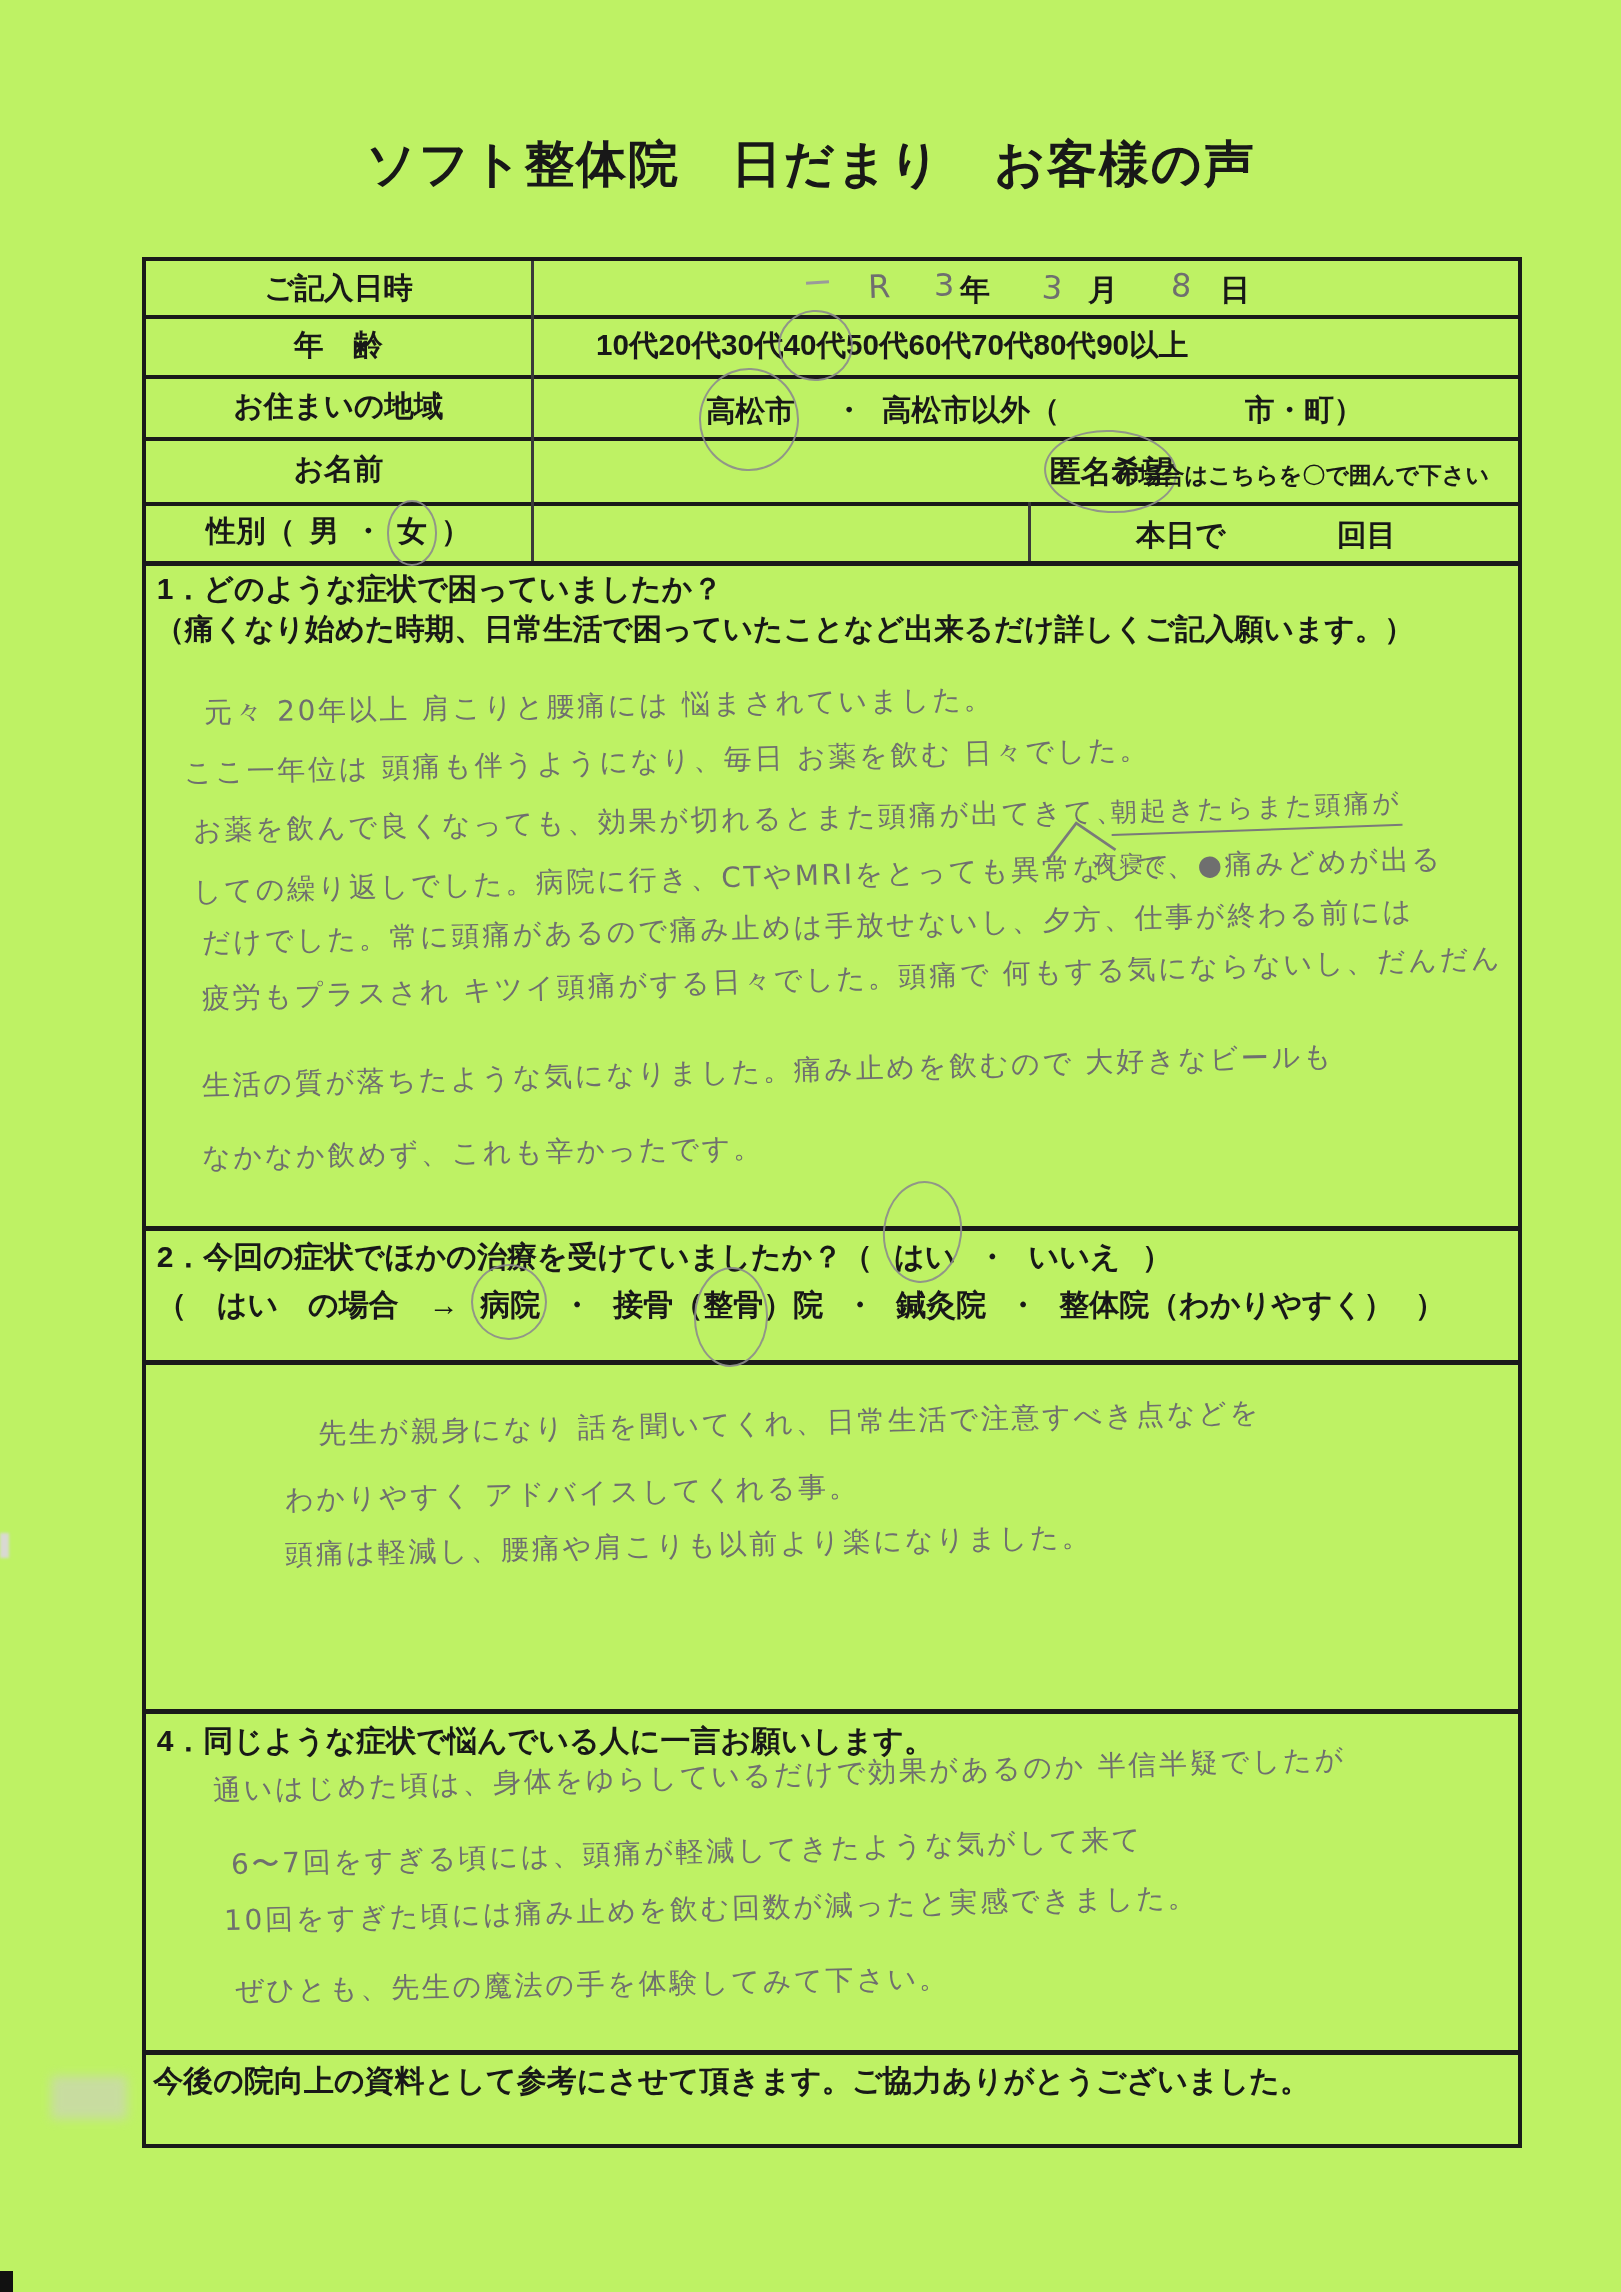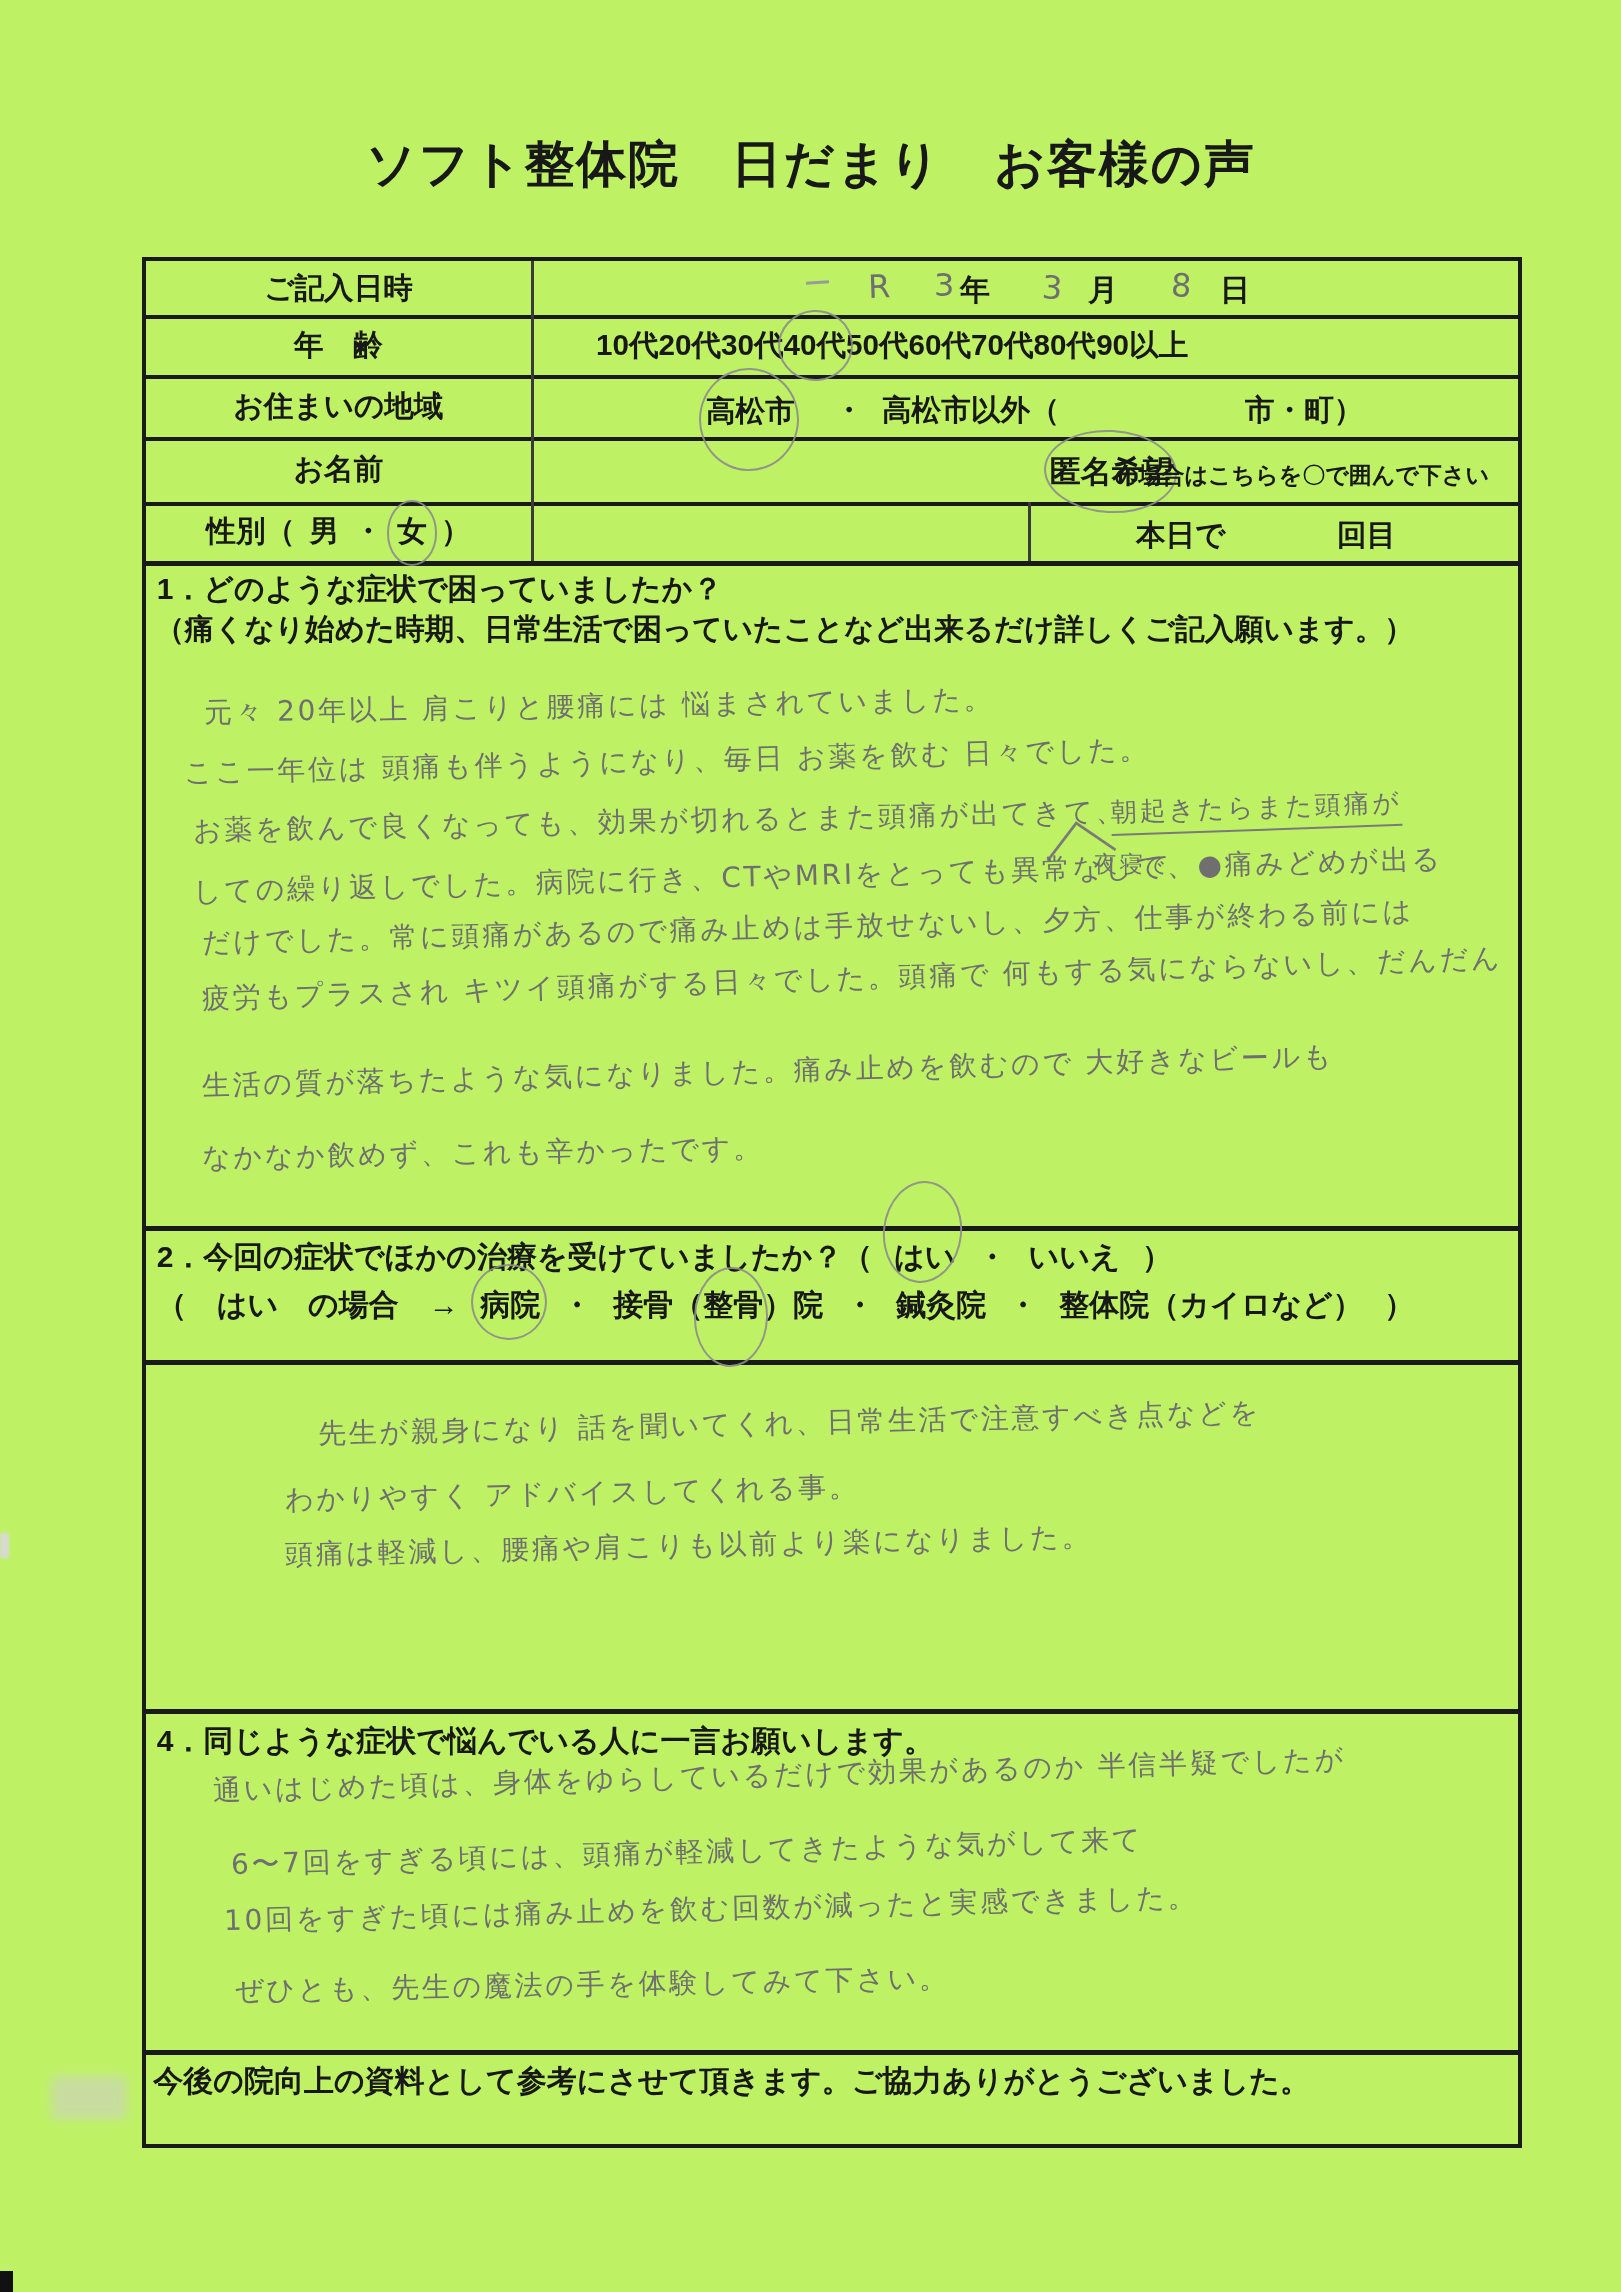--- a/index.html
+++ b/index.html
@@ -141,21 +141,21 @@
       <span class="circ c-hosp">病院</span>
       <span>・</span>
       <span style="display:inline-flex">
           <span>接骨（</span>
           <span class="circ c-seikotsu">整骨</span>
           <span>）院</span>
         </span>
       <span>・</span>
       <span>鍼灸院</span>
       <span>・</span>
-      <span>整体院（カイロなど）</span>
+      <span>整体院（わかりやすく）</span>
       <span>）</span>
     </div>
 
     
     <span class="hw" style="left:172px;top:1154px;transform:rotate(-1.3deg)">先生が親身になり 話を聞いてくれ、日常生活で注意すべき点などを</span>
     <span class="hw" style="left:139px;top:1220px;transform:rotate(-1.3deg)">わかりやすく アドバイスしてくれる事。</span>
     <span class="hw" style="left:139px;top:1275px;transform:rotate(-1.3deg)">頭痛は軽減し、腰痛や肩こりも以前より楽になりました。</span>
 
     
     <div class="qtitle" style="left:10.7px;top:1460px">4．同じような症状で悩んでいる人に一言お願いします。</div>

